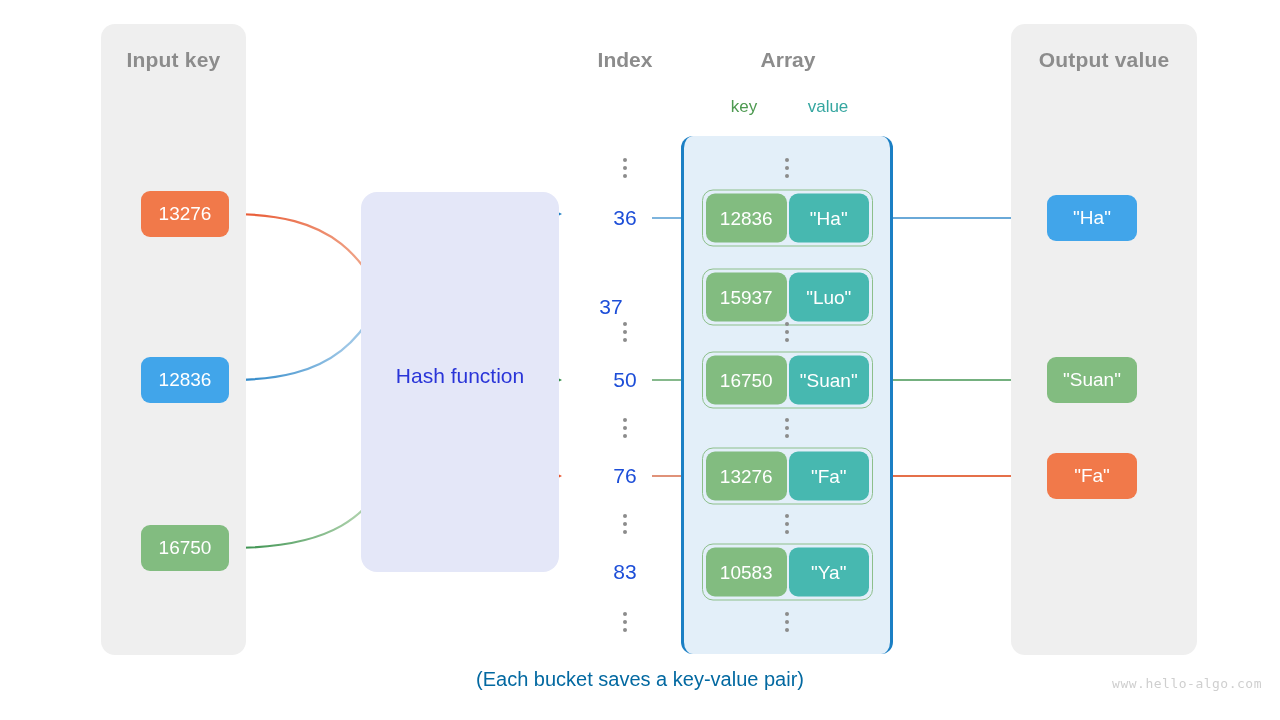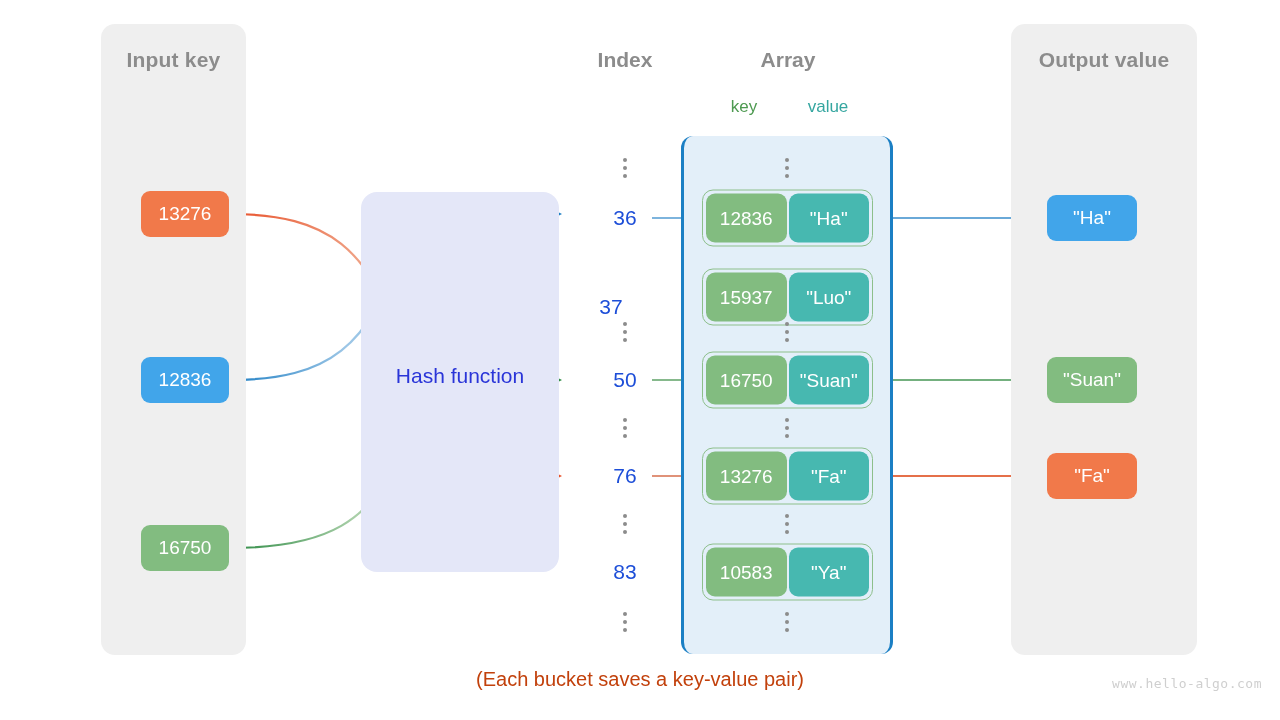--- a/index.html
+++ b/index.html
@@ -159,21 +159,21 @@
   .bucket .cell-key   { width: 50%; background: #82bc80; }
   .bucket .cell-value { width: 50%; background: #47b8b0; }
 
   
   #caption {
     position: absolute;
     left: 0; right: 0;
     top: 668px;
     text-align: center;
     font-size: 20px;
-    color: #c2410c;
+    color: #0369a1;
   }
   #watermark {
     position: absolute;
     right: 18px;
     top: 676px;
     font-family: "DejaVu Sans Mono", monospace;
     font-size: 13px;
     color: #cfcfcf;
     letter-spacing: .5px;
   }

